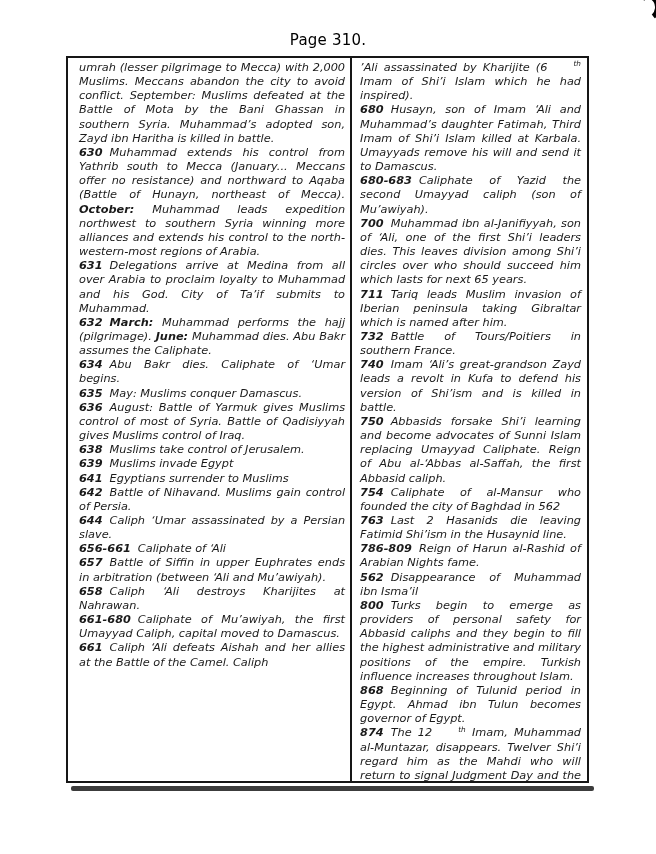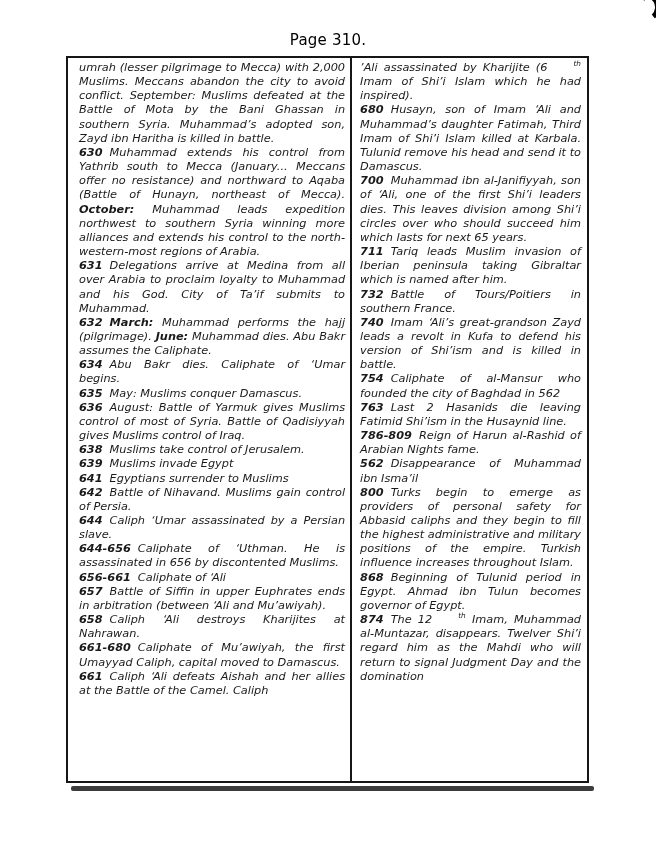--- a/index.html
+++ b/index.html
@@ -49,34 +49,35 @@
       <p class="entry"><span class="yr">631</span><span>Delegations arrive at Medina from all over Arabia to proclaim loyalty to Muhammad and his God.  City of Ta’if submits to Muhammad.</span></p>
       <p class="entry"><span class="yr">632</span><span class="b">March:</span><span>  Muhammad performs the hajj (pilgrimage). </span><span class="b">June:</span><span> Muhammad dies. Abu Bakr assumes the Caliphate.</span></p>
       <p class="entry"><span class="yr">634</span><span>Abu Bakr dies.  Caliphate of ‘Umar begins.</span></p>
       <p class="entry"><span class="yr">635</span><span>May:  Muslims conquer Damascus.</span></p>
       <p class="entry"><span class="yr">636</span><span>August:  Battle of Yarmuk gives Muslims control of most of Syria.  Battle of Qadisiyyah gives Muslims control of Iraq.</span></p>
       <p class="entry"><span class="yr">638</span><span>Muslims take control of Jerusalem.</span></p>
       <p class="entry"><span class="yr">639</span><span>Muslims invade Egypt</span></p>
       <p class="entry"><span class="yr">641</span><span>Egyptians surrender to Muslims</span></p>
       <p class="entry"><span class="yr">642</span><span>Battle of Nihavand.  Muslims gain control of Persia.</span></p>
       <p class="entry"><span class="yr">644</span><span>Caliph ‘Umar assassinated by a Persian slave.</span></p>
-      <p class="entry"><span class="yr">644-656</span><span>Caliphate of ‘Uthman.  He is assassinated in 656 by discontented Muslims.</span></p>
       <p class="entry"><span class="yr">656-661</span><span>Caliphate of ‘Ali</span></p>
       <p class="entry"><span class="yr">657</span><span>Battle of Siffin in upper Euphrates ends in arbitration (between ‘Ali and Mu’awiyah).</span></p>
       <p class="entry"><span class="yr">658</span><span>Caliph ‘Ali destroys Kharijites at Nahrawan.</span></p>
       <p class="entry"><span class="yr">661-680</span><span>Caliphate of Mu’awiyah, the first Umayyad Caliph, capital moved to Damascus.</span></p>
       <p class="entry"><span class="yr">661</span><span>Caliph ‘Ali defeats Aishah and her allies at the Battle of the Camel.  Caliph</span></p>
     </div>
   <div class="col col-right">
       <p class="entry"><span>’Ali assassinated by Kharijite (6</span><span class="sup">th</span><span> Imam of Shi’i Islam which he had inspired).</span></p>
-      <p class="entry"><span class="yr">680</span><span>Husayn, son of Imam ‘Ali and Muhammad’s daughter Fatimah, Third Imam of Shi’i Islam killed at Karbala.  Tulunid remove his head and send it to Damascus.</span></p>
+      <p class="entry"><span class="yr">680</span><span>Husayn, son of Imam ‘Ali and Muhammad’s daughter Fatimah, Third Imam of Shi’i Islam killed at Karbala.  Umayyads remove his will and send it to Damascus.</span></p>
+      <p class="entry"><span class="yr">680-683</span><span>Caliphate of Yazid the second Umayyad caliph (son of Mu’awiyah).</span></p>
       <p class="entry"><span class="yr">700</span><span>Muhammad ibn al-Janifiyyah, son of ‘Ali, one of the first Shi’i leaders dies.  This leaves division among Shi’i circles over who should succeed him which lasts for next 65 years.</span></p>
       <p class="entry"><span class="yr">711</span><span>Tariq leads Muslim invasion of Iberian peninsula taking Gibraltar which is named after him.</span></p>
       <p class="entry"><span class="yr">732</span><span>Battle of Tours/Poitiers in southern France.</span></p>
       <p class="entry"><span class="yr">740</span><span>Imam ‘Ali’s great-grandson Zayd leads a revolt in Kufa to defend his version of Shi’ism and is killed in battle.</span></p>
+      <p class="entry"><span class="yr">750</span><span>Abbasids forsake Shi’i learning and become advocates of Sunni Islam  replacing Umayyad Caliphate.  Reign of Abu al-‘Abbas al-Saffah, the first Abbasid caliph.</span></p>
       <p class="entry"><span class="yr">754</span><span>Caliphate of al-Mansur who founded the city of Baghdad in 562</span></p>
       <p class="entry"><span class="yr">763</span><span>Last 2 Hasanids die leaving Fatimid Shi’ism in the Husaynid line.</span></p>
       <p class="entry"><span class="yr">786-809</span><span>Reign of Harun al-Rashid of Arabian Nights fame.</span></p>
       <p class="entry"><span class="yr">562</span><span>Disappearance of Muhammad ibn Isma’il</span></p>
       <p class="entry"><span class="yr">800</span><span>Turks begin to emerge as providers of personal safety for Abbasid caliphs and they begin to fill the highest administrative and military positions of  the empire. Turkish influence increases throughout Islam.</span></p>
       <p class="entry"><span class="yr">868</span><span>Beginning of Tulunid period in Egypt. Ahmad ibn Tulun becomes governor of Egypt.</span></p>
       <p class="entry"><span class="yr">874</span><span>The 12</span><span class="sup">th</span><span> Imam, Muhammad al-Muntazar, disappears.  Twelver Shi’i regard him as the Mahdi who will return to signal Judgment Day and the domination</span></p>
     </div>
 </div>
 

